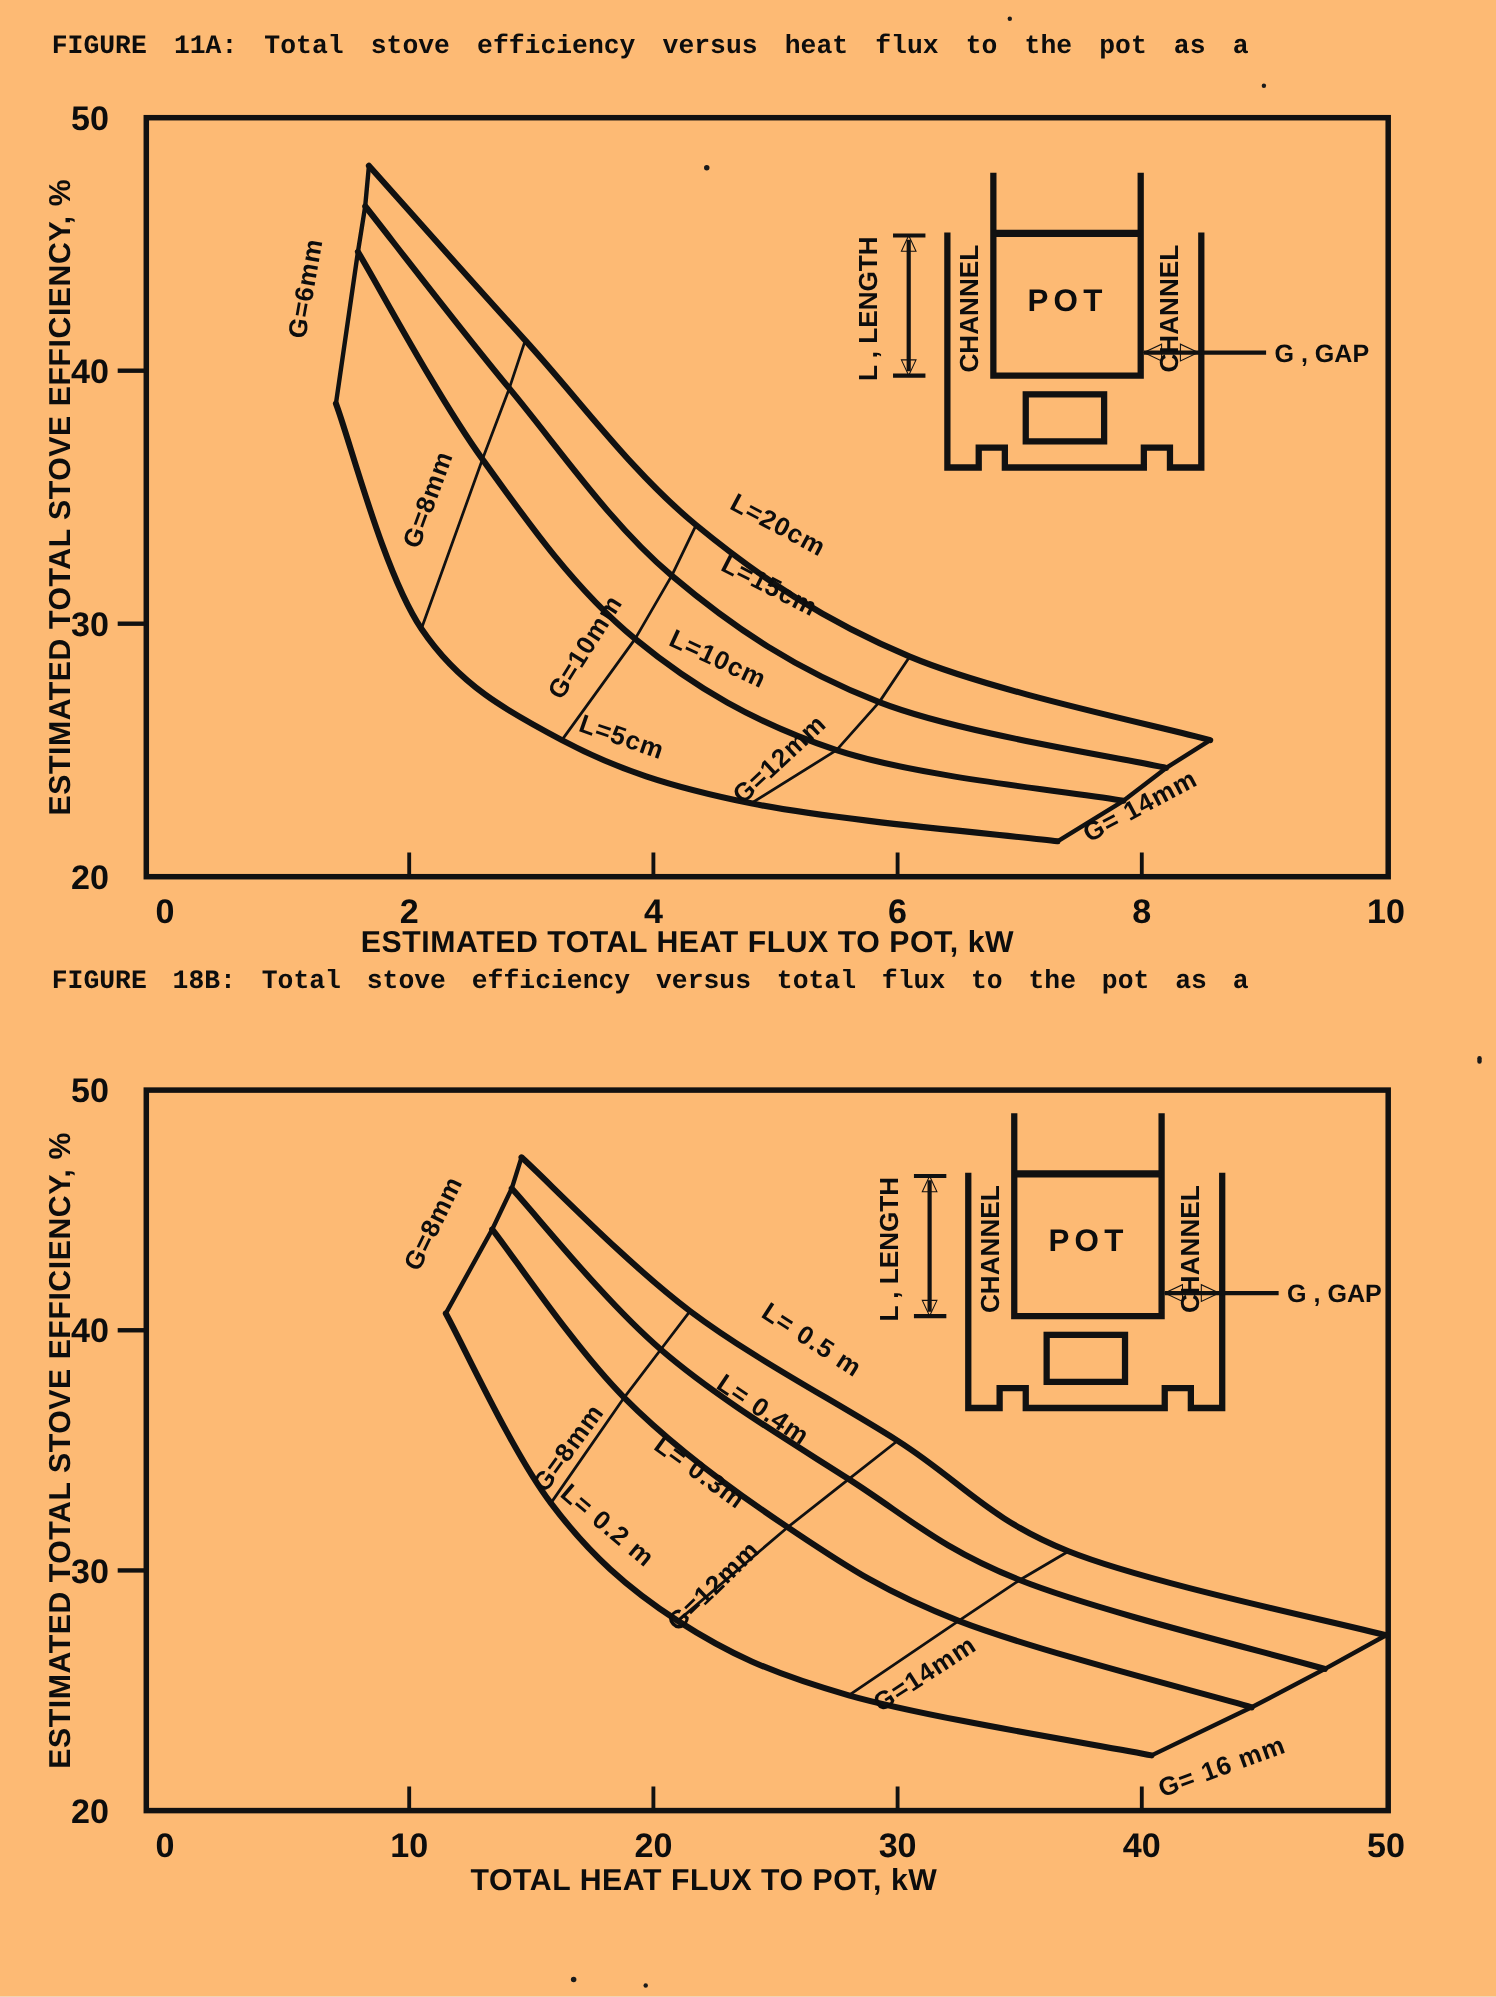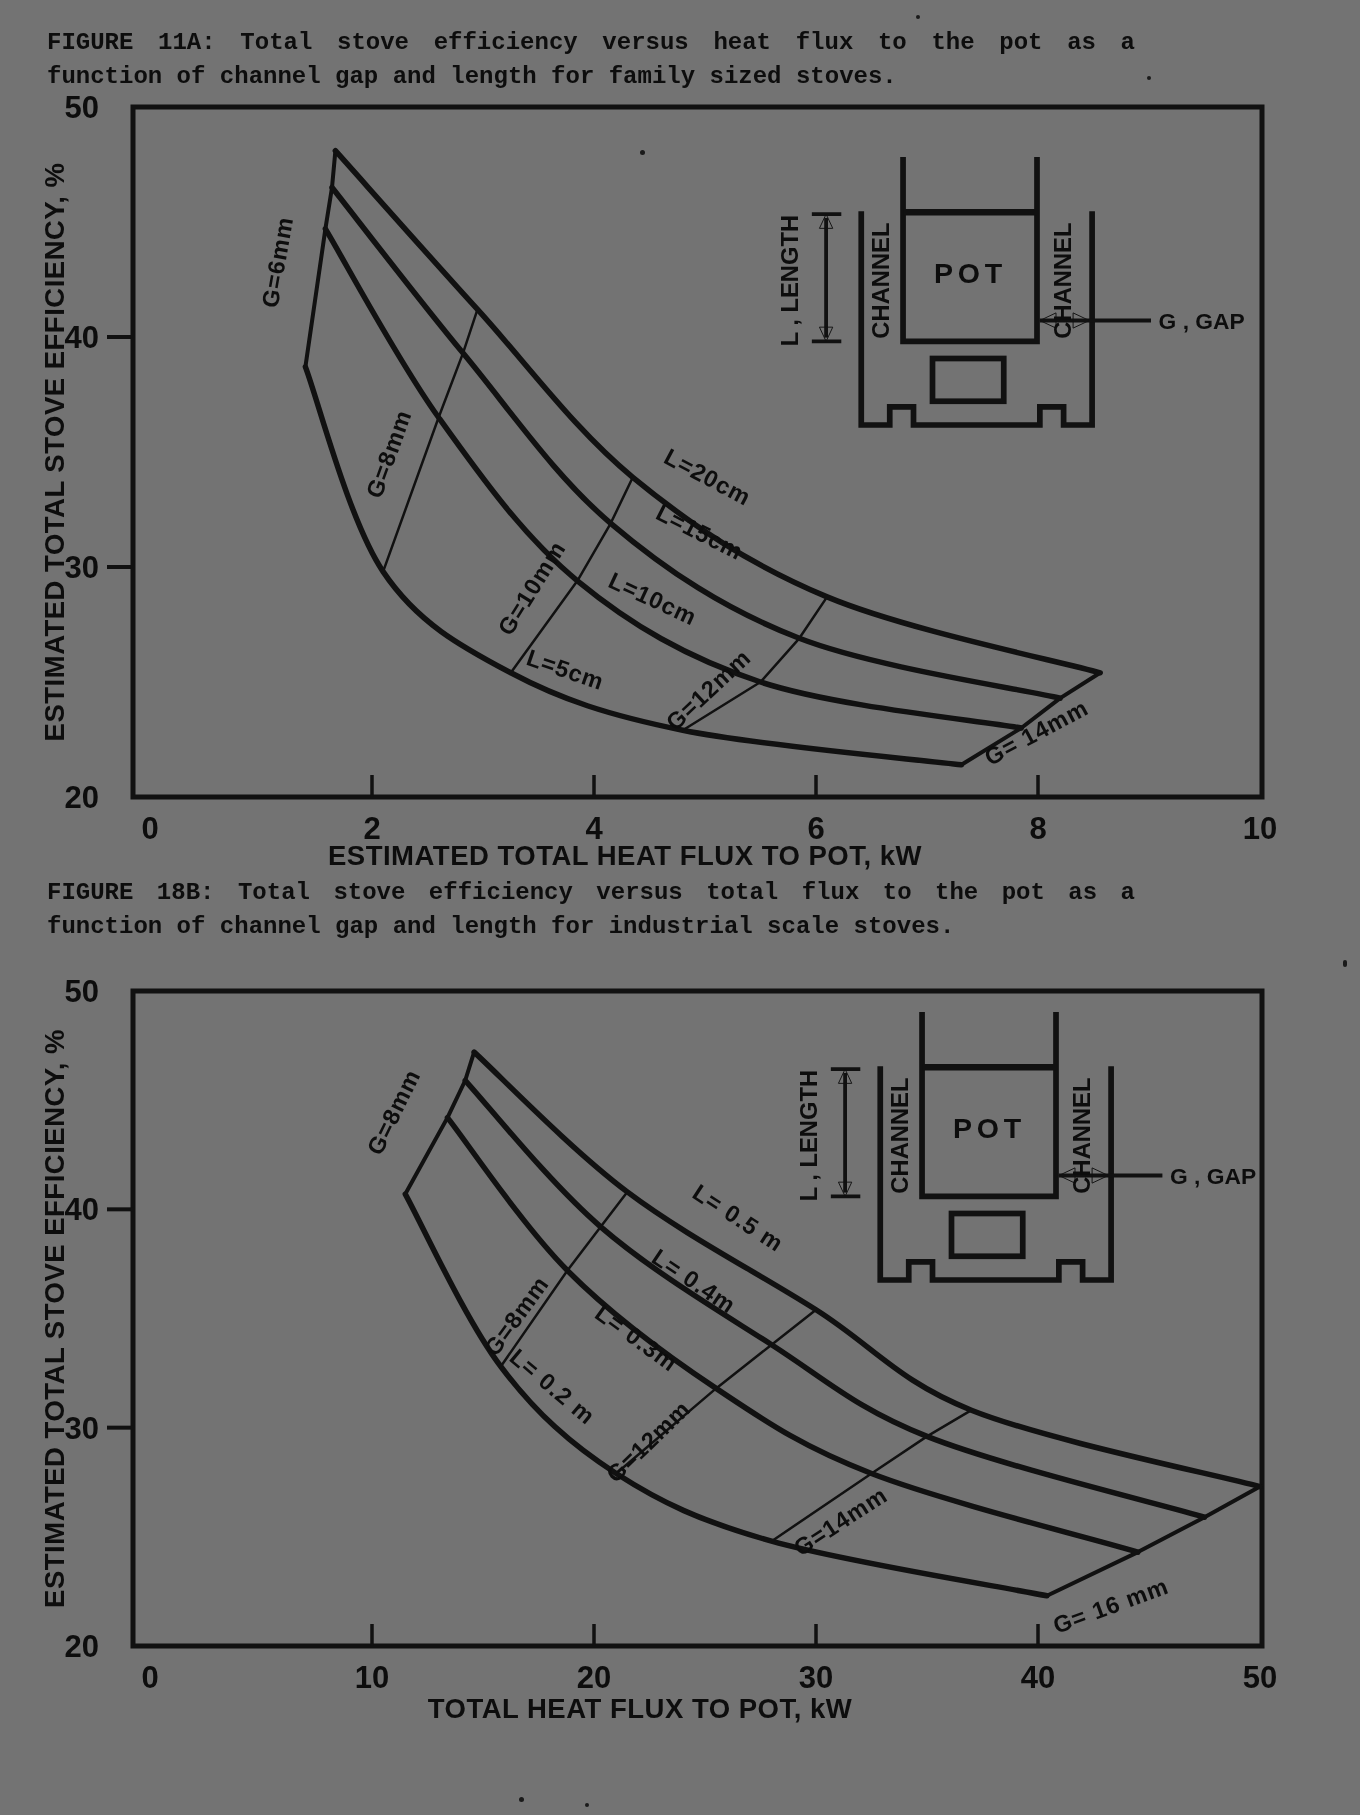--- a/index.html
+++ b/index.html
@@ -1,36 +1,35 @@
 <!DOCTYPE html>
 <html><head>
 <meta charset="utf-8">
 <style>
   html,body{margin:0;padding:0;background:#e8e8e4;}
-  .page{position:relative;width:1360px;height:1815px;background:#737373;
+  .page{position:relative;width:1360px;height:1815px;background:#fdba74;
         font-family:"Liberation Sans",sans-serif;color:#0d0d0d;overflow:hidden;}
   .caption{position:absolute;left:47px;width:1088px;
            font-family:"Liberation Mono",monospace;font-weight:700;
            font-size:24px;line-height:34px;color:#0d0d0d;}
   .cap-line{display:block;}
   .cap-just{text-align:justify;text-align-last:justify;}
   .chart-svg{position:absolute;left:0;}
   svg text{fill:#0d0d0d;}
   .inset path, .inset rect, .inset line{stroke:#111;fill:none;}
   .inset text{font-weight:700;}
   .speck{position:absolute;background:#1a1a1a;border-radius:50%;}
 </style>
 </head>
 <body>
 
 <div class="page">
 
   <div class="caption" style="top:26px;">
     <span class="cap-line cap-just">FIGURE 11A:  Total stove efficiency versus heat flux to the pot as a</span>
-    <span class="cap-line">function of channel gap and length for family sized stoves.</span>
   </div>
 
   <svg id="chartA" class="chart-svg" style="top:92px;" width="1360" height="790" viewBox="0 0 1360 790">
     <g class="gen">
         <rect x="133" y="15" width="1129" height="690" fill="none" stroke="#111111" stroke-width="5"></rect>
         <text x="150" y="747" text-anchor="middle" font-size="31" font-weight="bold">0</text>
         <line x1="372" y1="705" x2="372" y2="683" stroke="#111111" stroke-width="3.5"></line>
         <text x="372" y="747" text-anchor="middle" font-size="31" font-weight="bold">2</text>
         <line x1="594" y1="705" x2="594" y2="683" stroke="#111111" stroke-width="3.5"></line>
         <text x="594" y="747" text-anchor="middle" font-size="31" font-weight="bold">4</text>
@@ -80,21 +79,20 @@
       <text transform="translate(28,148) rotate(-90)" text-anchor="middle" font-size="25">L , LENGTH</text>
       <text transform="translate(124,148) rotate(-90)" text-anchor="middle" font-size="25">CHANNEL</text>
       <text transform="translate(316,148) rotate(-90)" text-anchor="middle" font-size="25">CHANNEL</text>
       <text x="210" y="150" text-anchor="middle" font-size="30" letter-spacing="5">POT</text>
       <text x="408" y="199" font-size="24">G , GAP</text>
     </g>
   </svg>
 
   <div class="caption" style="top:876px;">
     <span class="cap-line cap-just">FIGURE 18B:  Total stove efficiency versus total flux to the pot as a</span>
-    <span class="cap-line">function of channel gap and length for industrial scale stoves.</span>
   </div>
 
   <svg id="chartB" class="chart-svg" style="top:966px;" width="1360" height="800" viewBox="0 0 1360 800">
     <g class="gen">
         <rect x="133" y="25" width="1129" height="655" fill="none" stroke="#111111" stroke-width="5"></rect>
         <text x="150" y="722" text-anchor="middle" font-size="31" font-weight="bold">0</text>
         <line x1="372" y1="680" x2="372" y2="658" stroke="#111111" stroke-width="3.5"></line>
         <text x="372" y="722" text-anchor="middle" font-size="31" font-weight="bold">10</text>
         <line x1="594" y1="680" x2="594" y2="658" stroke="#111111" stroke-width="3.5"></line>
         <text x="594" y="722" text-anchor="middle" font-size="31" font-weight="bold">20</text>

